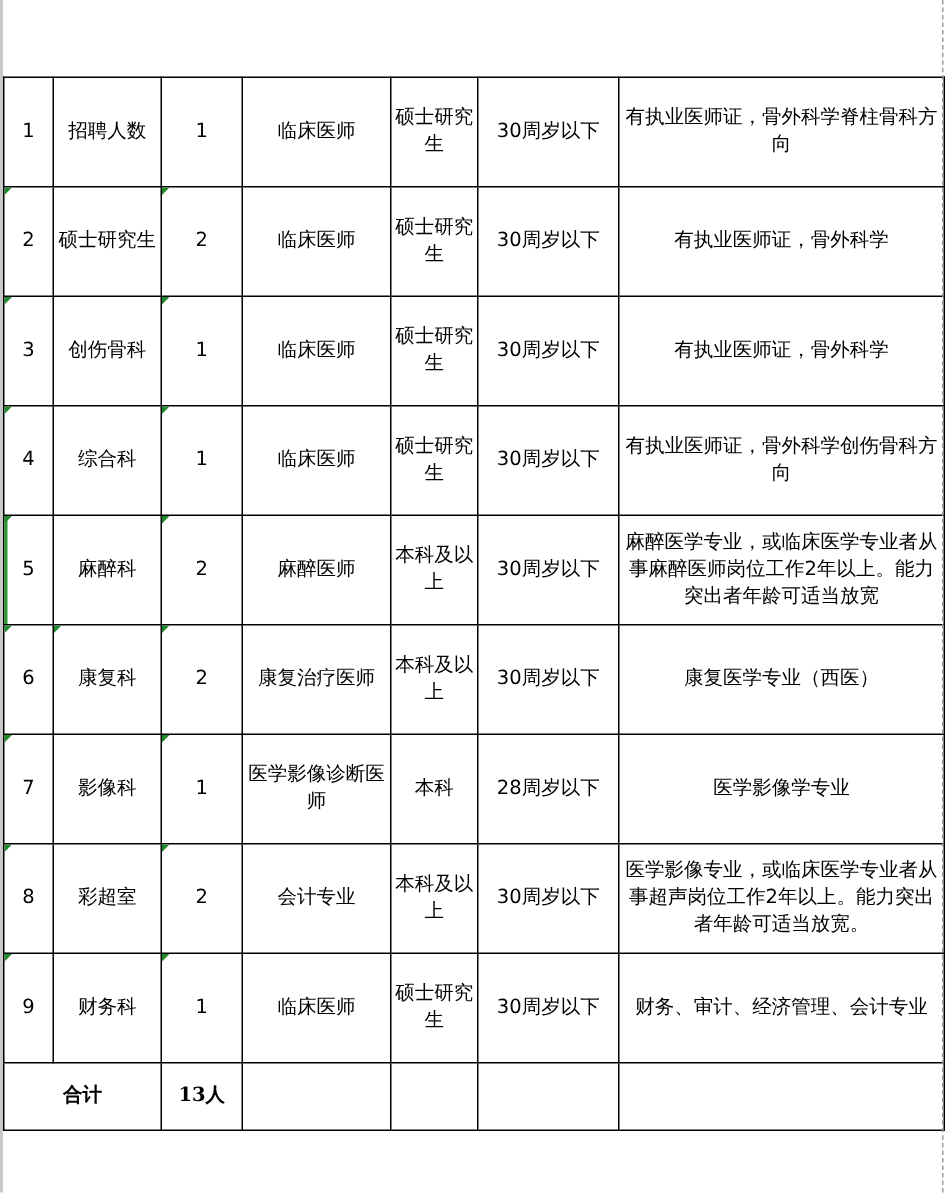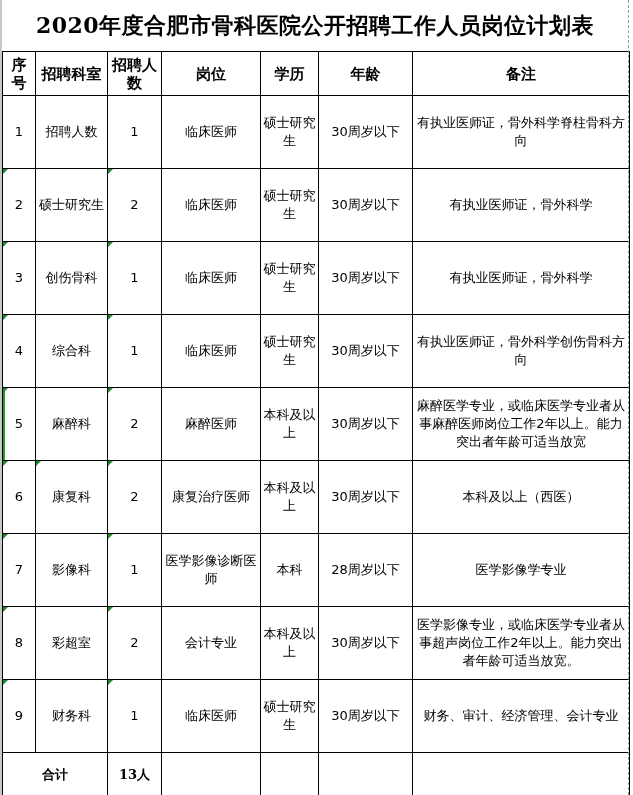--- a/index.html
+++ b/index.html
@@ -90,42 +90,32 @@
     width: 3px;
     background: #2a9a35;
   }
 </style>
 </head>
 <body>
 
 <div class="sheet">
   <div class="left-edge"></div>
 
-  <div class="title">2020年度合肥市骨科医院公开招聘工作人员岗位计划表</div>
 
   <table class="grid">
     <colgroup>
       <col style="width:33px">
       <col style="width:72px">
       <col style="width:54px">
       <col style="width:99px">
       <col style="width:58px">
       <col style="width:94px">
       <col style="width:217px">
     </colgroup>
     <tbody>
-        <tr class="head-row">
-      <th>序号</th>
-      <th>招聘科室</th>
-      <th>招聘人数</th>
-      <th>岗位</th>
-      <th>学历</th>
-      <th>年龄</th>
-      <th>备注</th>
-    </tr>
 
     <tr class="data-row">
       <td>1</td>
       <td>招聘人数</td>
       <td>1</td>
       <td>临床医师</td>
       <td>硕士研究生</td>
       <td>30周岁以下</td>
       <td class="remark">有执业医师证，骨外科学脊柱骨科方向</td>
     </tr>
@@ -170,21 +160,21 @@
       <td class="remark">麻醉医学专业，或临床医学专业者从事麻醉医师岗位工作2年以上。能力突出者年龄可适当放宽</td>
     </tr>
 
     <tr class="data-row">
       <td><span class="err-tri"></span><span>6</span></td>
       <td><span class="err-tri"></span><span>康复科</span></td>
       <td><span class="err-tri"></span><span>2</span></td>
       <td>康复治疗医师</td>
       <td>本科及以上</td>
       <td>30周岁以下</td>
-      <td class="remark">本科及以上（西医）</td>
+      <td class="remark">康复医学专业（西医）</td>
     </tr>
 
     <tr class="data-row">
       <td><span class="err-tri"></span><span>7</span></td>
       <td>影像科</td>
       <td><span class="err-tri"></span><span>1</span></td>
       <td>医学影像诊断医师</td>
       <td>本科</td>
       <td>28周岁以下</td>
       <td class="remark">医学影像学专业</td>

